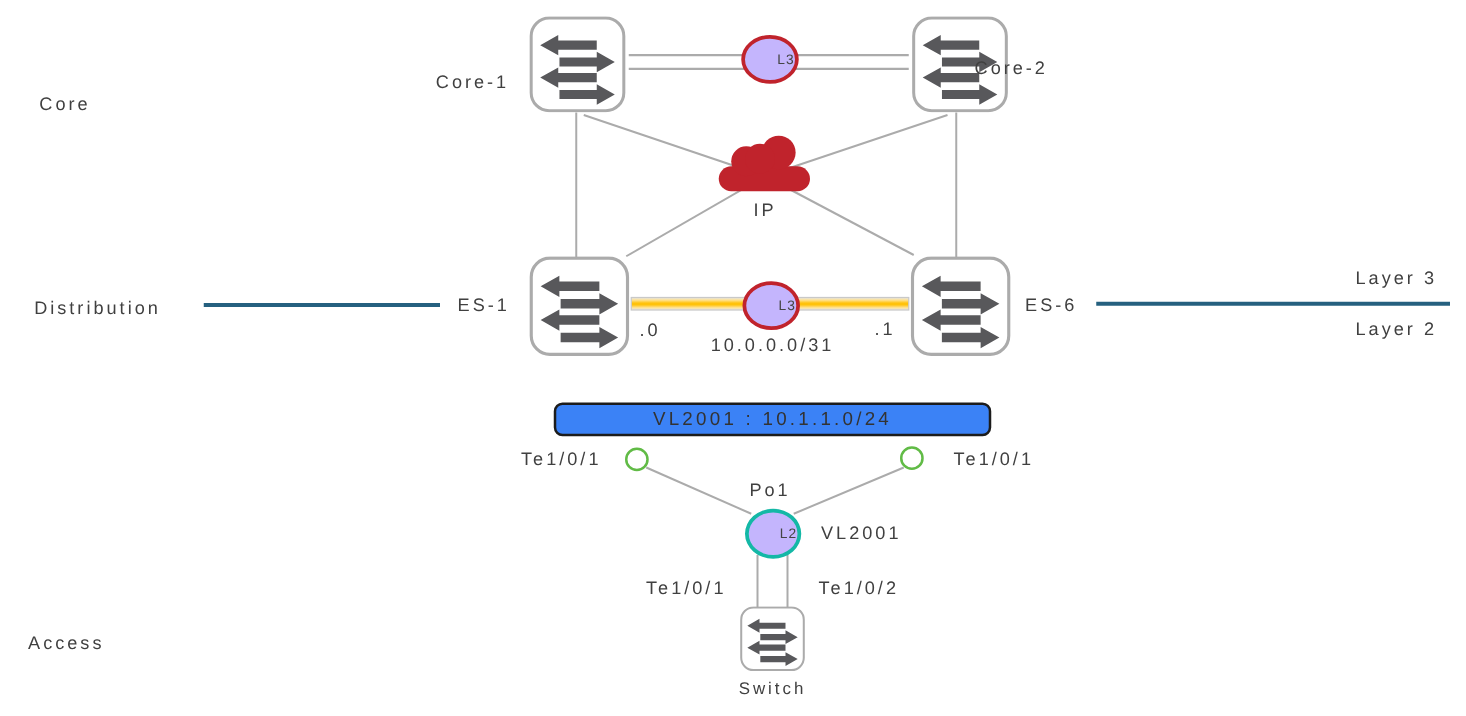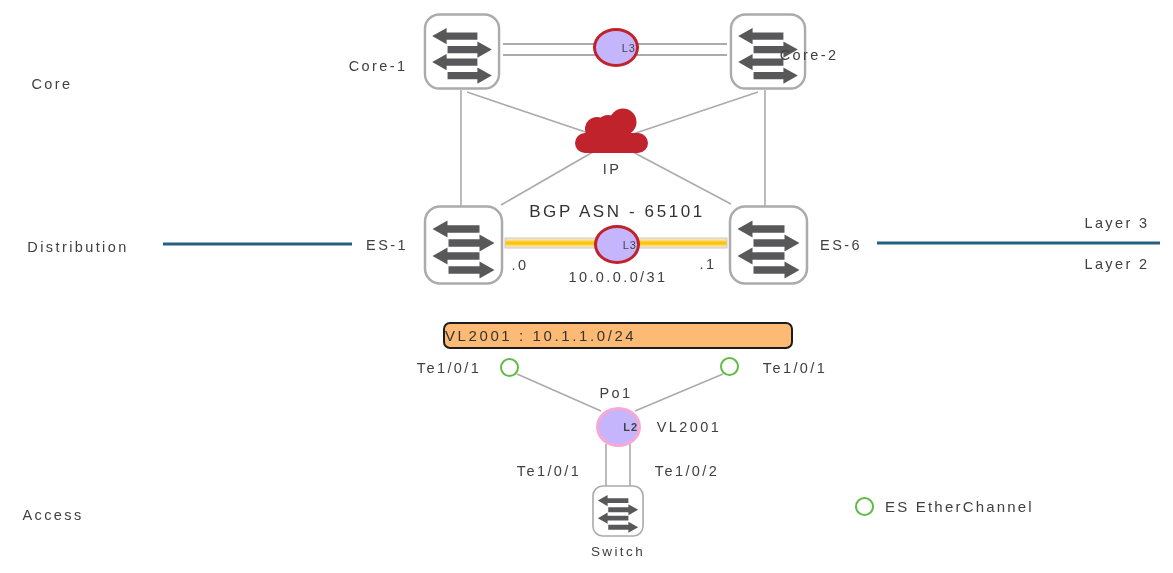--- a/index.html
+++ b/index.html
@@ -13,29 +13,29 @@
     font-size:14.5px; letter-spacing:2.4px; white-space:nowrap; color:#404040;
   }
   .lbl.big { font-size:17px; letter-spacing:2.6px; color:#333; }
   .lbl.small { font-size:13.5px; }
   .badge {
     position:absolute; z-index:3; background:#c4b5fd; border-radius:50%;
     display:flex; align-items:center; justify-content:flex-end;
     font-size:11px; letter-spacing:1px; color:#444;
   }
   .badge.red  { border:3.5px solid #C0232C; width:40px; height:33px; }
-  .badge.blue { border:3px solid #f9a8d4; width:39px; height:34px;font-weight:bold; }
+  .badge.blue { border:3px solid #14b8a6; width:39px; height:34px; }
   .port-dot {
     position:absolute; z-index:3; width:15px; height:15px;
     border:2.5px solid #61BB46; border-radius:50%; background:#fff;
   }
   .vbox {
     position:absolute; z-index:3; left:443px; top:322px; width:346px; height:23px;
-    border:2px solid #1c1c1c; border-radius:7px; background:#fdba74;
-    display:flex; align-items:center; 
+    border:2px solid #1c1c1c; border-radius:7px; background:#3b82f6;
+    display:flex; align-items:center; justify-content:center;
     font-size:15px; letter-spacing:2.6px; color:#333;
   }
   .legend {
     position:absolute; z-index:3; left:855px; top:497px;
     display:flex; align-items:center; gap:11px;
     font-size:15px; letter-spacing:2.2px; color:#404040;
   }
   .legend .dot {
     width:15px; height:15px; border:2.5px solid #61BB46;
     border-radius:50%; background:#fff; flex:0 0 auto;
@@ -105,21 +105,20 @@
   <div class="lbl" style="left:78px; top:247px;">Distribution</div>
   <div class="lbl" style="left:53px; top:515px;">Access</div>
 
   <div class="lbl" style="left:378px; top:38px;margin-top:28px;">Core-1</div>
   <div class="lbl" style="left:809px; top:55px;">Core-2</div>
   <div class="lbl" style="left:387px; top:245px;">ES-1</div>
   <div class="lbl" style="left:841px; top:245px;">ES-6</div>
   <div class="lbl" style="left:612px; top:169px;">IP</div>
   <div class="lbl small" style="left:618px; top:551px;">Switch</div>
 
-  <div class="lbl big" style="left:617px; top:212px;">BGP ASN - 65101</div>
   <div class="lbl" style="left:520px; top:265px;">.0</div>
   <div class="lbl" style="left:708px; top:264px;">.1</div>
   <div class="lbl" style="left:618px; top:277px;">10.0.0.0/31</div>
 
   <div class="lbl" style="left:1117px; top:223px;">Layer 3</div>
   <div class="lbl" style="left:1117px; top:264px;">Layer 2</div>
 
   <div class="vbox">
     <span>VL2001 : 10.1.1.0/24</span>
   </div>
@@ -136,18 +135,14 @@
   <div class="badge red" style="left:593px; top:28px;">
     <span>L3</span>
   </div>
   <div class="badge red" style="left:594px; top:225px;">
     <span>L3</span>
   </div>
   <div class="badge blue" style="left:596px; top:407px;">
     <span>L2</span>
   </div>
 
-  <div class="legend">
-    <div class="dot"></div>
-    <span>ES EtherChannel</span>
-  </div>
 
 </div>
 
 </body></html>

